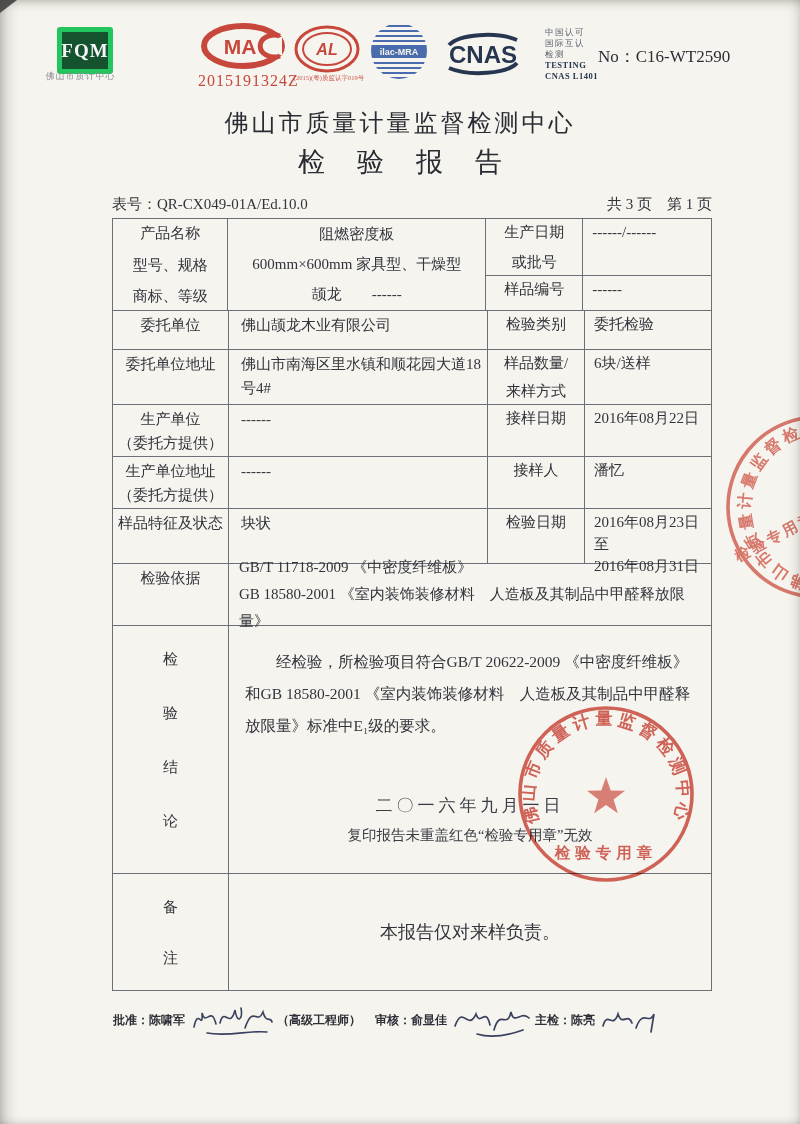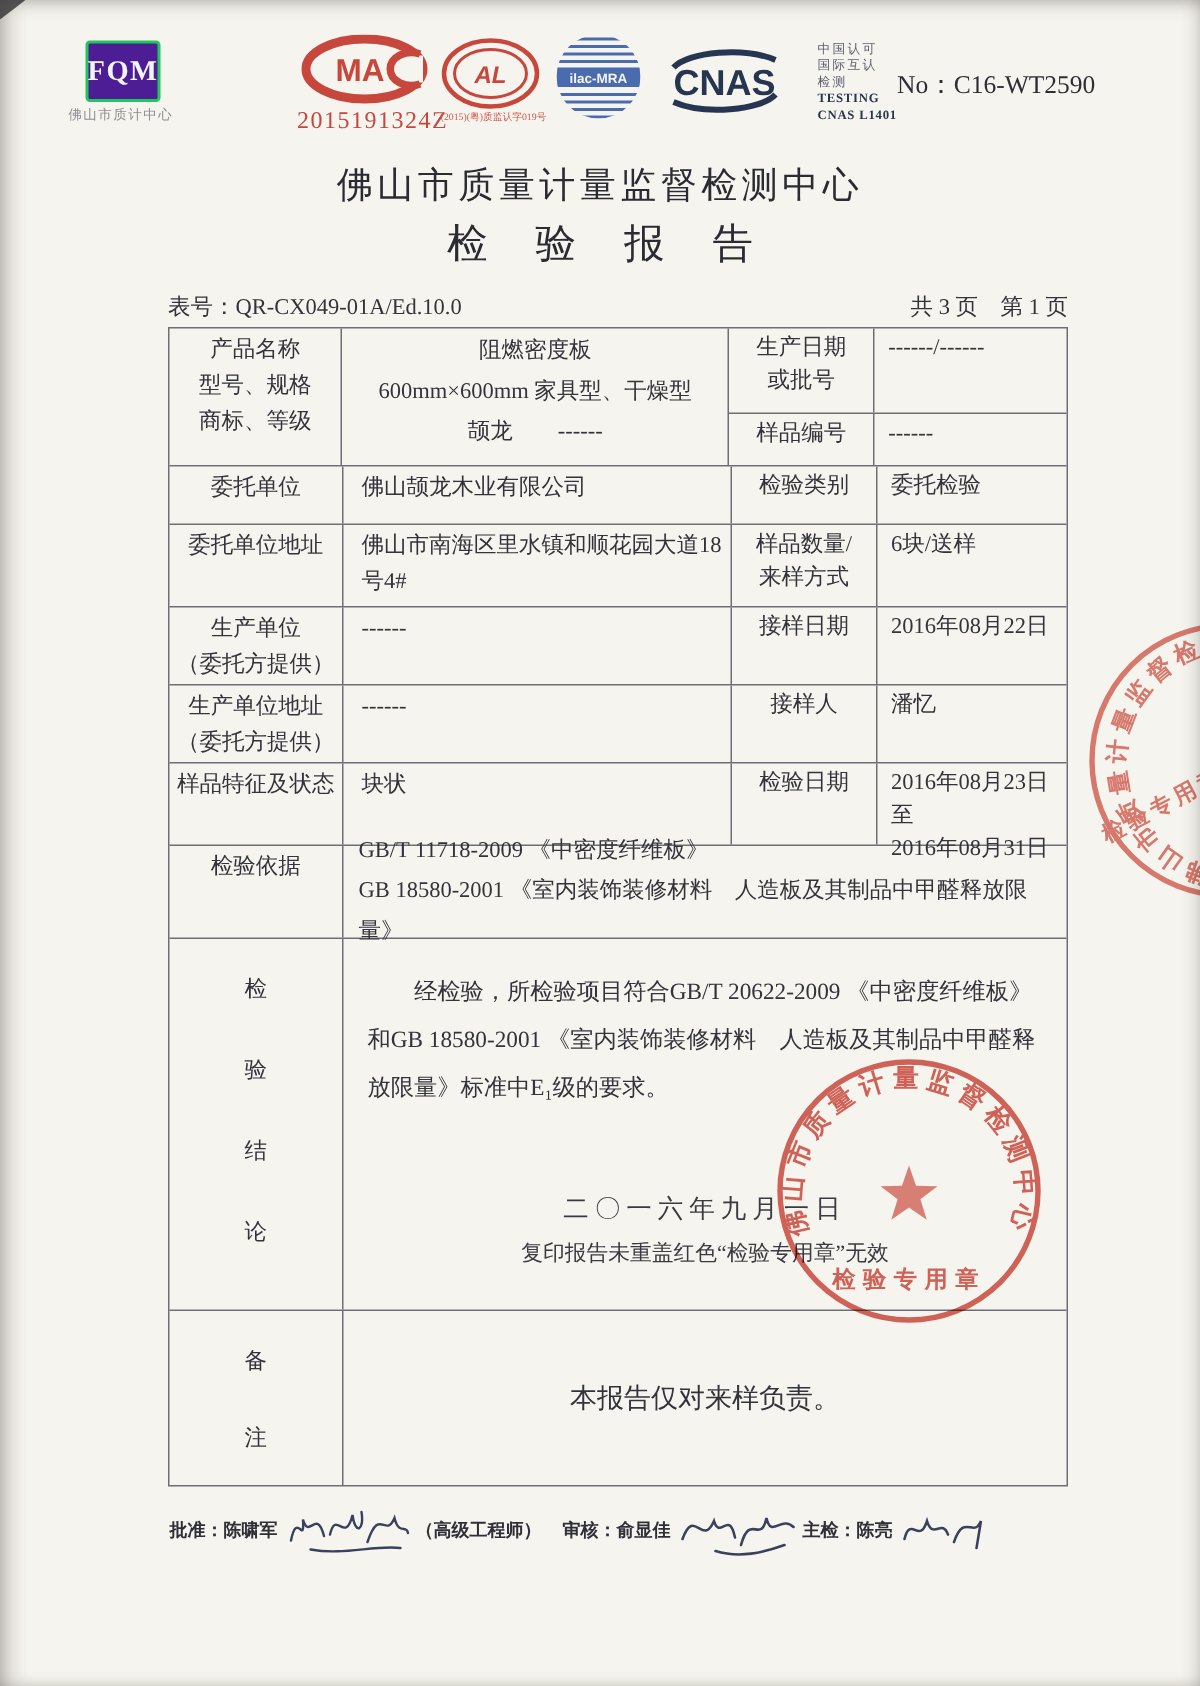--- a/index.html
+++ b/index.html
@@ -19,21 +19,21 @@
                inset -10px 0 12px -9px rgba(60,55,50,.25),
                inset 0 -8px 10px -8px rgba(60,55,50,.2);
   }
   .corner-artifact{
     position:absolute;left:0;top:0;width:17px;height:13px;
     background:#3a3a3a;clip-path:polygon(0 0,100% 0,0 100%);opacity:.85;
   }
   .abs{position:absolute;}
 
   
-  .fqm-box{left:57px;top:27px;width:46px;height:37px;background:#4c1d95;border:2px solid #22c55e;
+  .fqm-box{left:57px;top:27px;width:46px;height:37px;background:#14532d;border:5px solid #22c55e;
     border-radius:3px;display:flex;align-items:center;justify-content:center;}
   .fqm-box span{color:#f2f4f7;font-size:19px;font-weight:bold;letter-spacing:1px;}
   .fqm-caption{left:33px;top:70px;width:95px;text-align:center;font-size:9px;color:#8d8d93;letter-spacing:1px;}
   .cma-wrap{left:200px;top:23px;}
   .cma-num{left:198px;top:72px;width:90px;text-align:center;color:#c8473c;font-size:16px;letter-spacing:1px;}
   .cal-wrap{left:292px;top:24px;}
   .cal-num{left:283px;top:74px;width:92px;text-align:center;color:#cf584d;font-size:6.5px;}
   .ilac-wrap{left:364px;top:20px;}
   .cnas-wrap{left:441px;top:30px;}
   .cnas-lines{left:529px;top:27px;line-height:11px;margin-left:16px;}
@@ -43,21 +43,21 @@
 
   
   .org-title{left:0;top:107px;width:100%;text-align:center;font-size:24px;letter-spacing:3px;color:#2b2b33;}
   .doc-title{left:0;top:144px;width:100%;text-align:center;font-size:27px;letter-spacing:32px;padding-left:32px;box-sizing:border-box;color:#2b2b33;}
   .meta-row{left:112px;top:195px;width:600px;display:flex;justify-content:space-between;font-size:15px;color:#33333b;}
 
   
   .rt{left:112px;top:218px;width:600px;border:1.2px solid #6e6e77;box-sizing:border-box;background:transparent;font-size:15px;}
   .row{display:flex;border-bottom:1px solid #6e6e77;box-sizing:border-box;}
   .row:last-child{border-bottom:none;}
-  .cell{border-right:1px solid #6e6e77;box-sizing:border-box;display:flex;flex-direction:column;justify-content:flex-start;}
+  .cell{border-right:1px solid #6e6e77;box-sizing:border-box;display:flex;flex-direction:column;justify-content:space-between;}
   .cell:last-child{border-right:none;}
   .c1{width:116px;align-items:center;text-align:center;padding:2px 1px;line-height:24px;}
   .c2{width:259px;padding:2px 2px 2px 12px;line-height:24px;}
   .c3{width:97px;align-items:center;text-align:center;line-height:22px;padding:2px 1px;}
   .c4{flex:1;padding:2px 2px 2px 9px;line-height:22px;}
   .r1{height:92px;}
   .r1 .c2{align-items:center;text-align:center;padding-left:2px;line-height:27px;}
   .right-split{width:226px;display:flex;flex-direction:column;border-right:none;padding:0;}
   .subrow{display:flex;flex:1;border-bottom:1px solid #6e6e77;}
   .subrow:last-child{border-bottom:none;}

